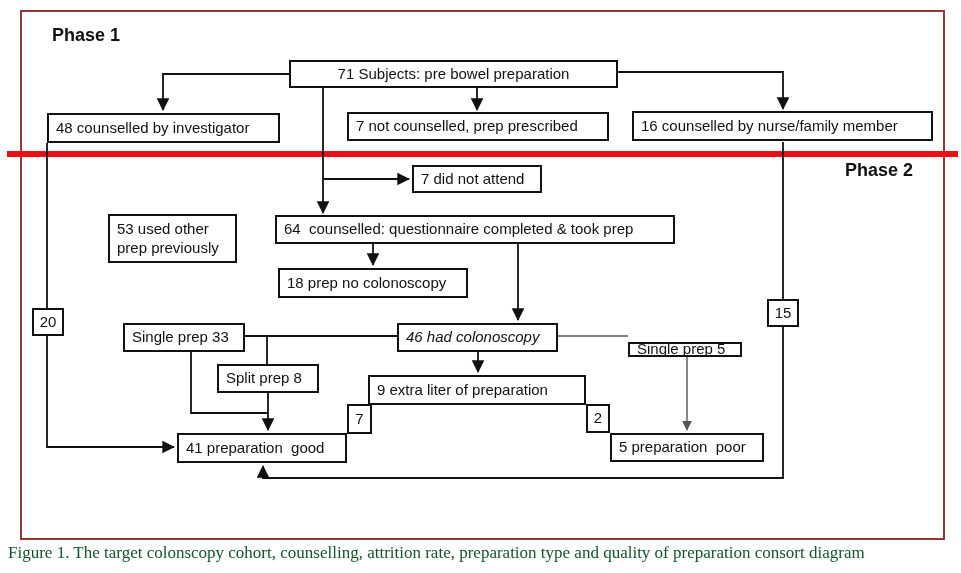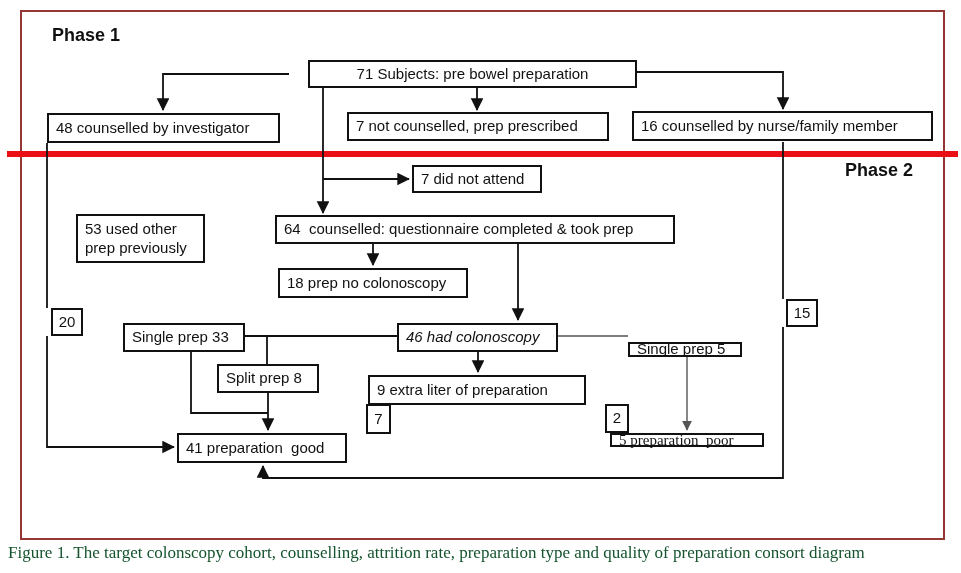--- a/index.html
+++ b/index.html
@@ -14,21 +14,21 @@
   #divider{
     position:absolute;left:7px;top:151px;width:951px;height:6px;background:#ea1015;
   }
   #wires{position:absolute;left:0;top:0;width:961px;height:573px;z-index:2;}
   .node{
     position:absolute;z-index:3;border:2px solid #111;background:#fff;
     box-sizing:border-box;display:flex;align-items:center;
     font-size:15px;line-height:1.25;color:#111;padding:0 7px;
     white-space:pre-wrap;
   }
-  .node.center{justify-content:center;padding:0 2px;margin-left:19px;}
+  .node.center{justify-content:center;padding:0 2px;}
   .phase-label{
     position:absolute;z-index:3;font-weight:bold;font-size:18px;color:#111;
     white-space:nowrap;
   }
   #caption{
     position:absolute;left:8px;top:543px;width:948px;z-index:3;
     font-family:"Liberation Serif",serif;font-size:17px;
     color:#14532d;white-space:nowrap;
   }
 </style>
@@ -73,30 +73,30 @@
   </svg>
 
   <div class="phase-label" style="left:52px;top:25px;">Phase 1</div>
   <div class="phase-label" style="left:845px;top:160px;">Phase 2</div>
 
   <div class="node center" style="left:289px;top:60px;width:329px;height:28px;">71 Subjects: pre bowel preparation</div>
   <div class="node" style="left:47px;top:113px;width:233px;height:30px;">48 counselled by investigator</div>
   <div class="node" style="left:347px;top:112px;width:262px;height:29px;">7 not counselled, prep prescribed</div>
   <div class="node" style="left:632px;top:111px;width:301px;height:30px;">16 counselled by nurse/family member</div>
   <div class="node" style="left:412px;top:165px;width:130px;height:28px;">7 did not attend</div>
-  <div class="node" style="left:76px;top:214px;width:129px;height:49px;">53 used other
+  <div class="node" style="left:108px;top:214px;width:129px;height:49px;">53 used other
 prep previously</div>
   <div class="node" style="left:275px;top:215px;width:400px;height:29px;">64  counselled: questionnaire completed &amp; took prep</div>
   <div class="node" style="left:278px;top:268px;width:190px;height:30px;">18 prep no colonoscopy</div>
   <div class="node center" style="left:32px;top:308px;width:32px;height:28px;">20</div>
   <div class="node" style="left:123px;top:323px;width:122px;height:29px;">Single prep 33</div>
   <div class="node" style="left:397px;top:323px;width:161px;height:29px;font-style:italic;">46 had colonoscopy</div>
   <div class="node" style="left:628px;top:322px;width:114px;height:15px;margin-top:20px;">Single prep 5</div>
   <div class="node center" style="left:767px;top:299px;width:32px;height:28px;">15</div>
   <div class="node" style="left:217px;top:364px;width:102px;height:29px;">Split prep 8</div>
   <div class="node" style="left:368px;top:375px;width:218px;height:30px;">9 extra liter of preparation</div>
   <div class="node center" style="left:347px;top:404px;width:25px;height:30px;">7</div>
   <div class="node center" style="left:586px;top:404px;width:24px;height:29px;">2</div>
   <div class="node" style="left:177px;top:433px;width:170px;height:30px;">41 preparation  good</div>
-  <div class="node" style="left:610px;top:433px;width:154px;height:14px;font-family:Liberation Serif, serif;">5 preparation  poor</div>
+  <div class="node" style="left:610px;top:433px;width:154px;height:29px;">5 preparation  poor</div>
 
   <div id="caption">Figure 1. The target colonscopy cohort, counselling, attrition rate, preparation type and quality of preparation consort diagram</div>
 </div>
 
 </body></html>

